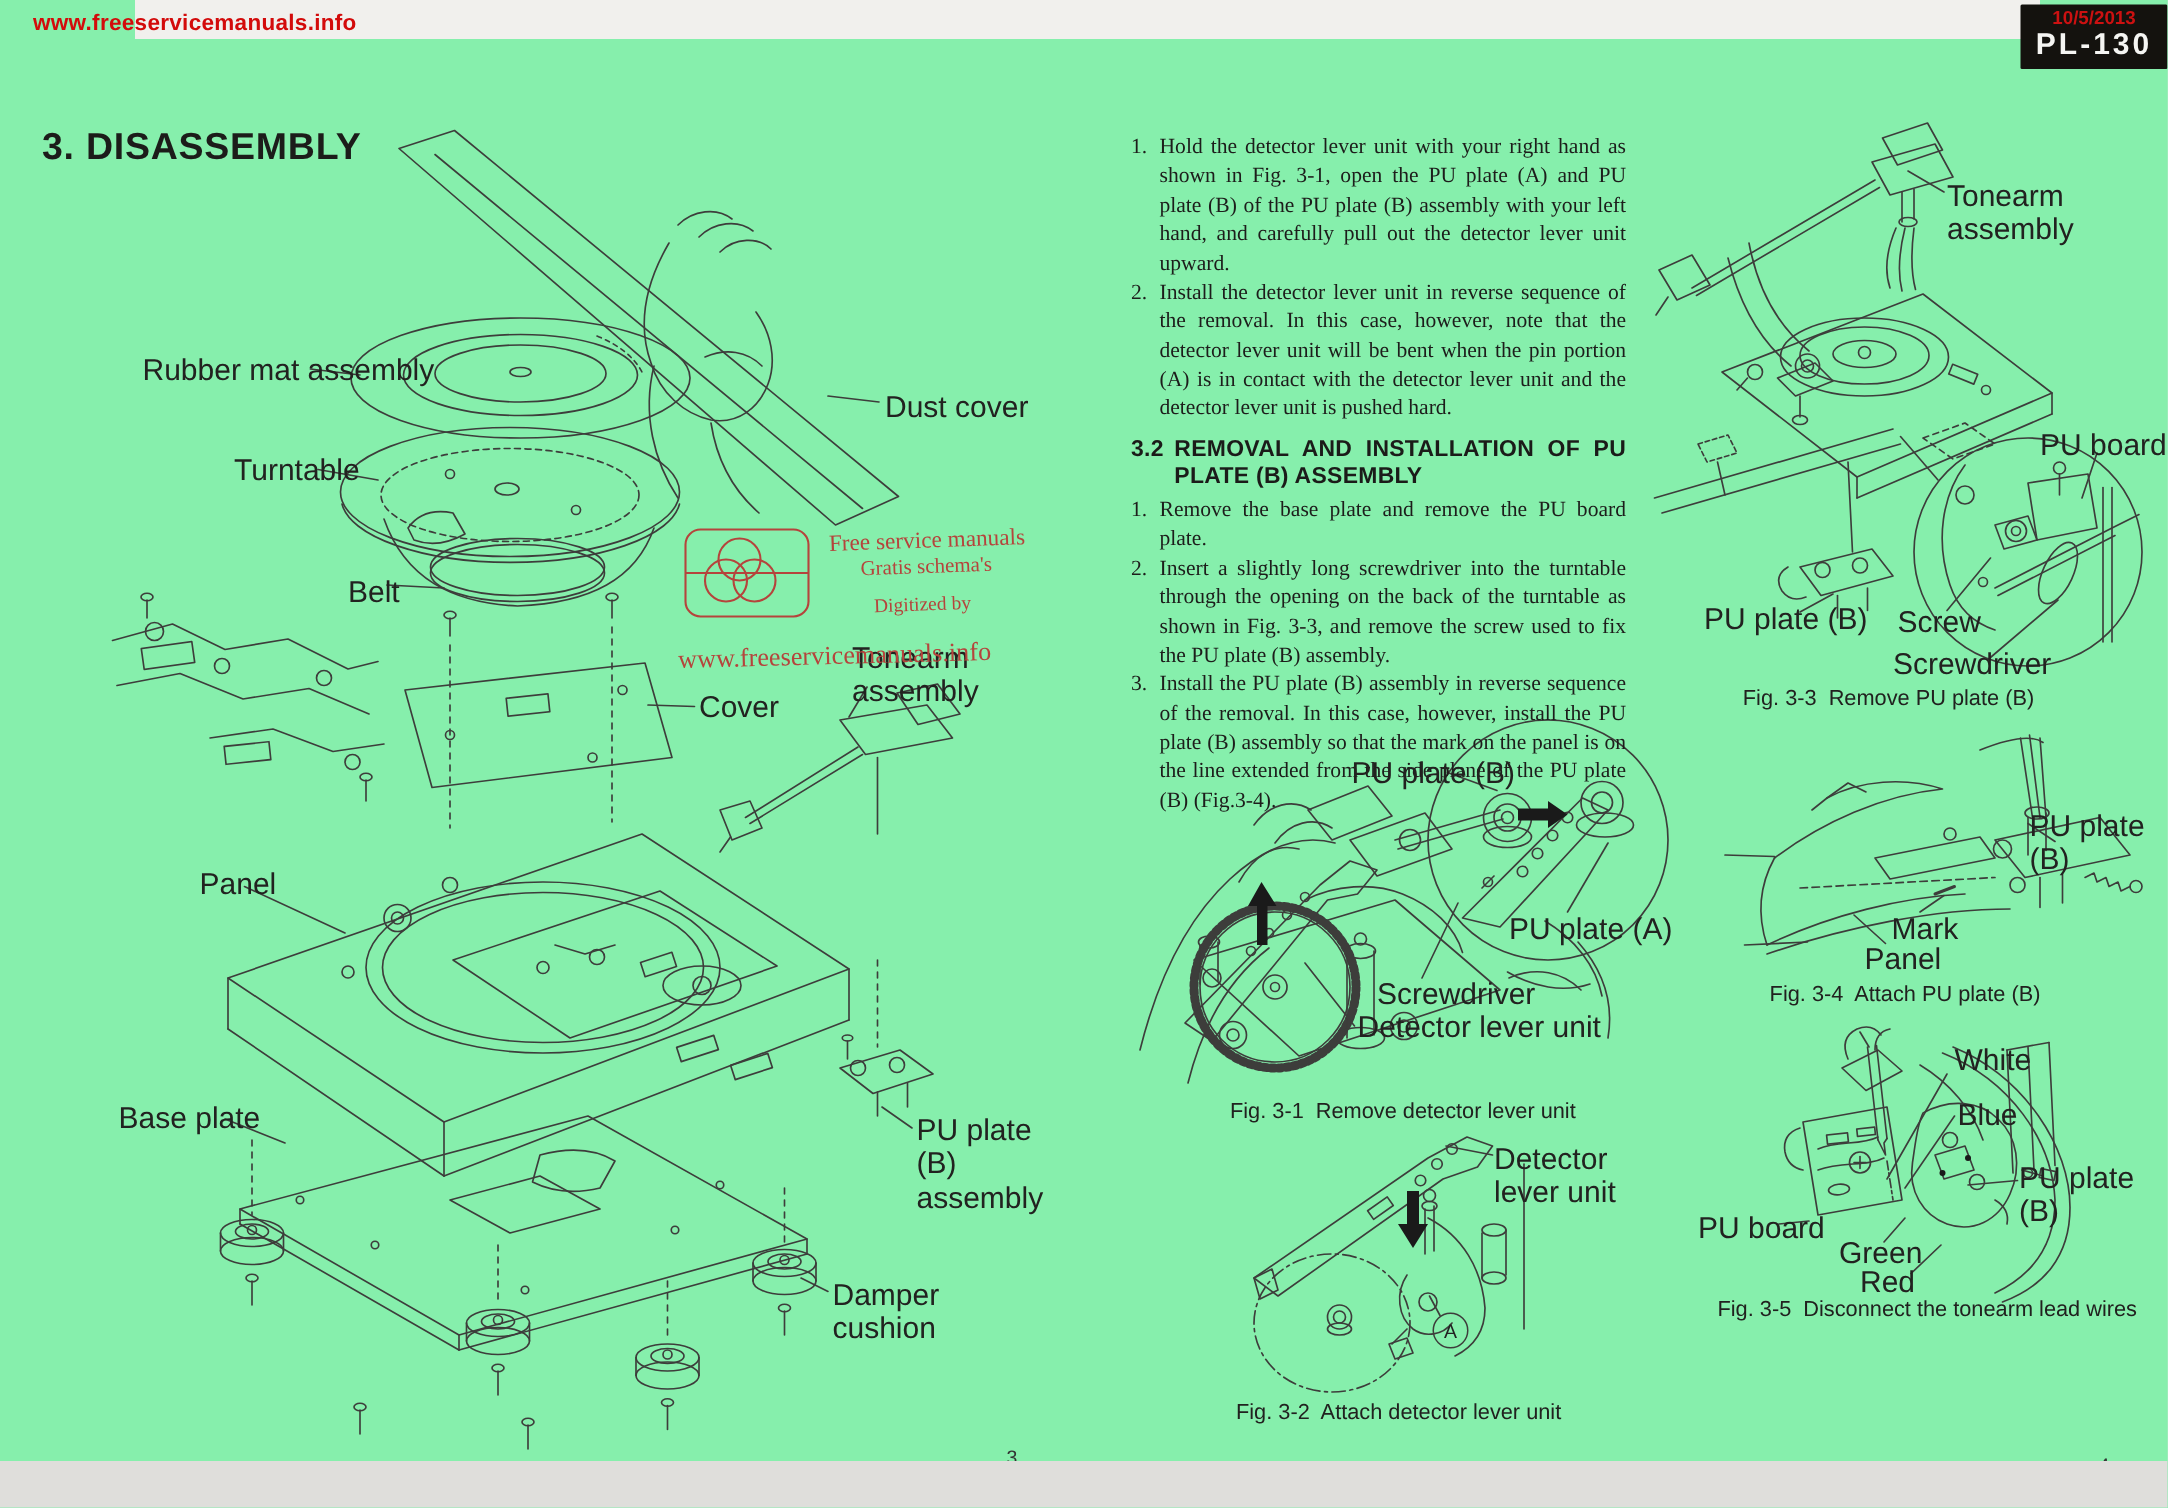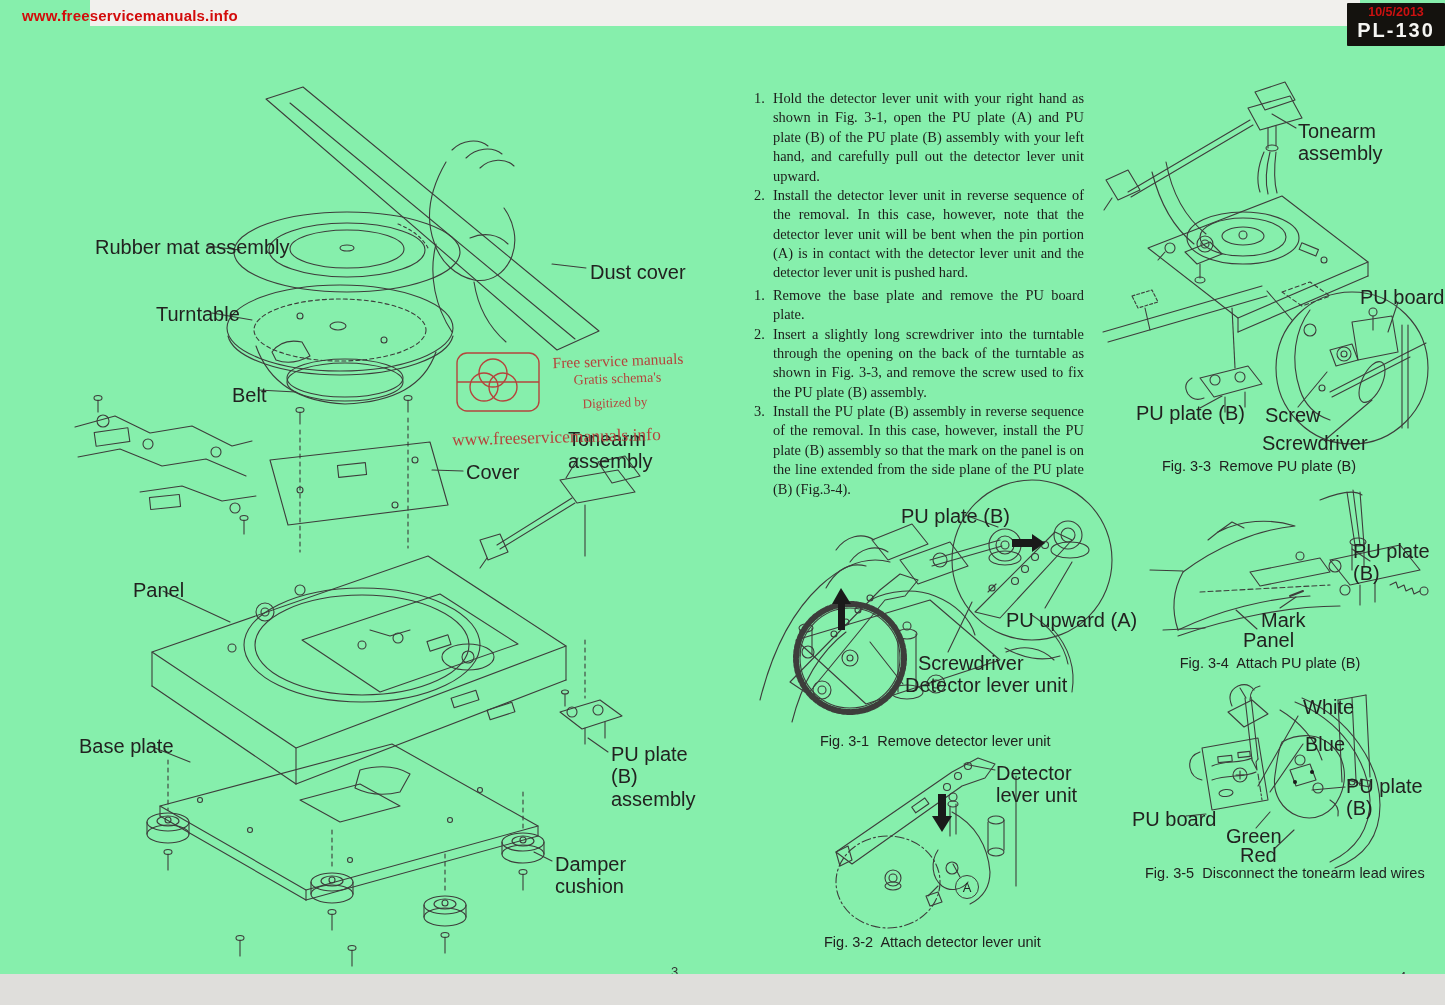--- a/index.html
+++ b/index.html
@@ -451,20 +451,21 @@
       <line x1="995" y1="770" x2="964" y2="764"></line>
     </g>
   </svg>
 
   <div class="abs site" style="left:22px;top:7px;">www.freeservicemanuals.info</div>
   <div class="abs badge" style="left:1347px;top:3px;width:82px;">
     <div class="date">10/5/2013</div>
     <div class="model">PL-130</div>
   </div>
 
+  <div class="abs doc-title" style="left:28px;top:84px;">3. DISASSEMBLY</div>
 
   <div class="abs lbl" style="left:95px;top:236px;">Rubber mat assembly</div>
   <div class="abs lbl" style="left:156px;top:303px;">Turntable</div>
   <div class="abs lbl" style="left:232px;top:384px;">Belt</div>
   <div class="abs lbl" style="left:590px;top:261px;">Dust cover</div>
   <div class="abs lbl" style="left:466px;top:461px;">Cover</div>
   <div class="abs lbl" style="left:568px;top:428px;width:76px;">Tonearm assembly</div>
   <div class="abs lbl" style="left:133px;top:579px;">Panel</div>
   <div class="abs lbl" style="left:79px;top:735px;">Base plate</div>
   <div class="abs lbl" style="left:611px;top:743px;width:95px;">PU plate (B) assembly</div>
@@ -487,20 +488,24 @@
   <div class="text-col">
     <div class="sec-body">
       <div class="item">
         <span class="n">1.</span>
         <div class="t">Hold the detector lever unit with your right hand as shown in Fig. 3-1, open the PU plate (A) and PU plate (B) of the PU plate (B) assembly with your left hand, and carefully pull out the detector lever unit upward.</div>
       </div>
       <div class="item">
         <span class="n">2.</span>
         <div class="t">Install the detector lever unit in reverse sequence of the removal. In this case, however, note that the detector lever unit will be bent when the pin portion (A) is in contact with the detector lever unit and the detector lever unit is pushed hard.</div>
       </div>
+    </div>
+    <div class="sec-head sec2">
+      <span class="n">3.2</span>
+      <div class="t">REMOVAL AND INSTALLATION OF PU PLATE (B) ASSEMBLY</div>
     </div>
     <div class="sec-body">
       <div class="item">
         <span class="n">1.</span>
         <div class="t">Remove the base plate and remove the PU board plate.</div>
       </div>
       <div class="item">
         <span class="n">2.</span>
         <div class="t">Insert a slightly long screwdriver into the turntable through the opening on the back of the turntable as shown in Fig. 3-3, and remove the screw used to fix the PU plate (B) assembly.</div>
       </div>
@@ -525,21 +530,21 @@
 
   <div class="abs lbl" style="left:1303px;top:696px;">White</div>
   <div class="abs lbl" style="left:1305px;top:733px;">Blue</div>
   <div class="abs lbl" style="left:1346px;top:775px;">PU plate (B)</div>
   <div class="abs lbl" style="left:1132px;top:808px;">PU board</div>
   <div class="abs lbl" style="left:1226px;top:825px;">Green</div>
   <div class="abs lbl" style="left:1240px;top:844px;">Red</div>
   <div class="abs cap" style="left:1145px;top:865px;">Fig. 3-5  Disconnect the tonearm lead wires</div>
 
   <div class="abs lbl" style="left:901px;top:505px;">PU plate (B)</div>
-  <div class="abs lbl" style="left:1006px;top:609px;">PU upward (A)</div>
+  <div class="abs lbl" style="left:1006px;top:609px;">PU plate (A)</div>
   <div class="abs lbl" style="left:918px;top:652px;">Screwdriver</div>
   <div class="abs lbl" style="left:905px;top:674px;">Detector lever unit</div>
   <div class="abs cap" style="left:820px;top:733px;">Fig. 3-1  Remove detector lever unit</div>
 
   <div class="abs lbl" style="left:996px;top:762px;width:112px;">Detector lever unit</div>
   <div class="a-circle" style="left:955px;top:875px;">A</div>
   <div class="abs cap" style="left:824px;top:934px;">Fig. 3-2  Attach detector lever unit</div>
 
   <div class="abs pgno" style="left:671px;top:964px;">3</div>
   <div class="abs tagline" style="left:622px;top:981px;">World of free manuals</div>

